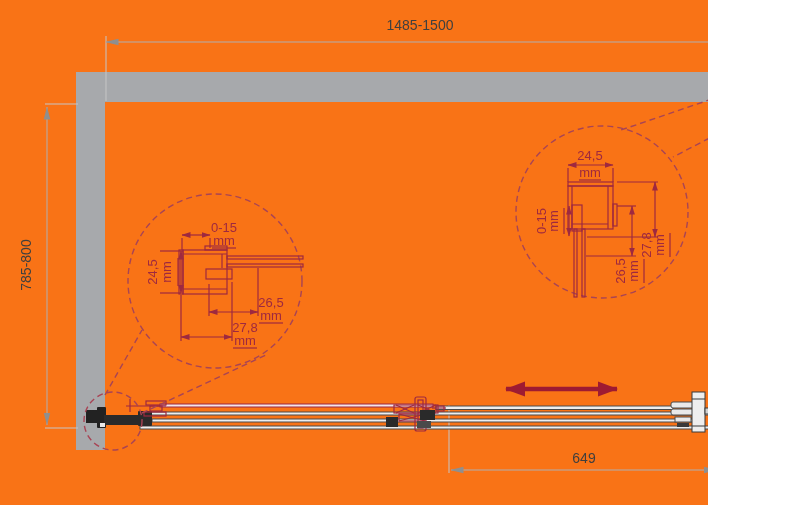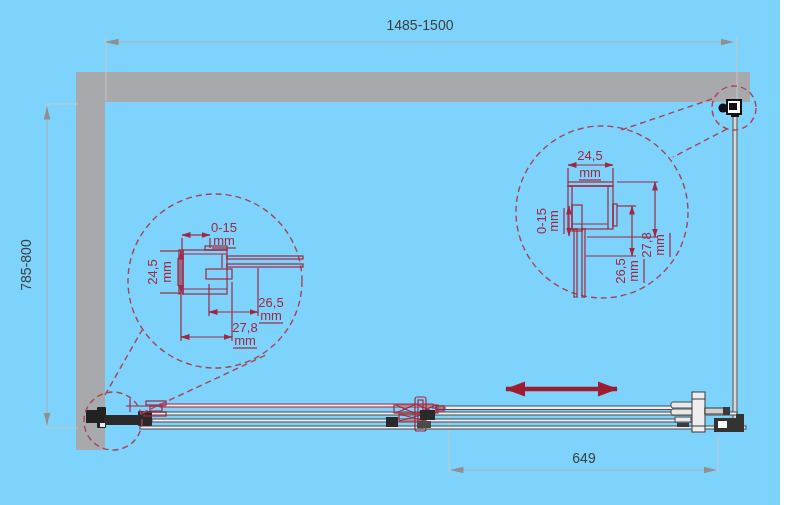--- a/index.html
+++ b/index.html
@@ -1,16 +1,16 @@
 <!DOCTYPE html>
 <html><head>
 <meta charset="utf-8">
 <style>
   html,body{margin:0;padding:0;background:#ffffff;}
-  .canvas{position:relative;width:780px;height:505px;background:#7dd3fc;overflow:hidden;
+  .canvas{position:relative;width:708px;height:505px;background:#f97316;overflow:hidden;
           font-family:"Liberation Sans", sans-serif;}
   svg{position:absolute;left:0;top:0;}
   text{font-family:"Liberation Sans", sans-serif;}
   .dim-text{fill:#3f3f3f;font-size:14px;}
   .red-text{fill:#9e2940;font-size:13px;}
   .dim-line{stroke:#b0b0b0;stroke-width:1;fill:none;}
   .ext-line{stroke:#c6c6c6;stroke-width:1;fill:none;}
   .red-line{stroke:#9e2940;stroke-width:1.2;fill:none;}
   .red-dash{stroke:#a84455;stroke-width:1.4;fill:none;stroke-dasharray:6 4;}
   .dark-line{stroke:#3a3a3a;stroke-width:1;fill:none;}

